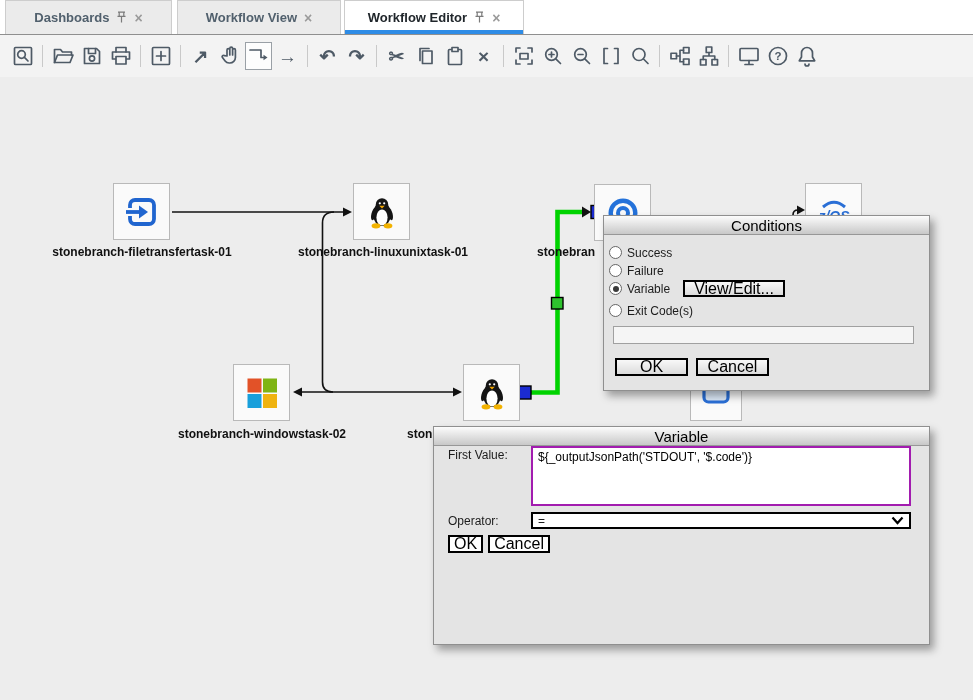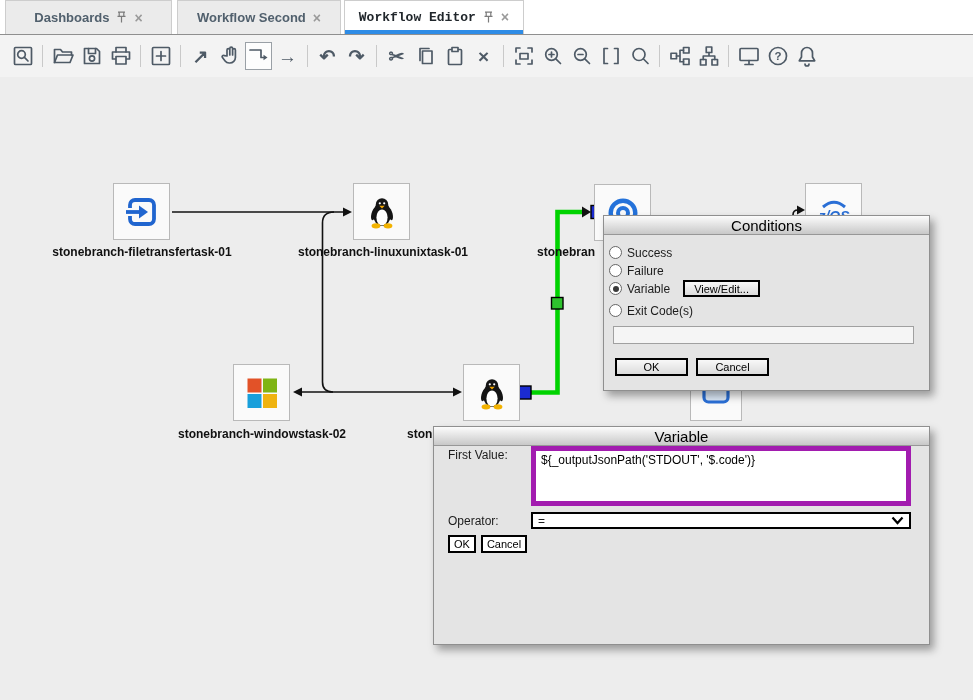--- a/index.html
+++ b/index.html
@@ -6,21 +6,21 @@
   html,body { width: 973px; height: 700px; overflow: hidden;
     font-family: "Liberation Sans", sans-serif; background:#fff; }
 
   
   .tabbar { height:34px; background:#fff; display:flex; align-items:stretch; padding-left:5px; }
   .tab { display:flex; align-items:center; justify-content:center; gap:7px;
     border:1px solid #cdcdcd; border-bottom:none; background:#ebebeb;
     font-size:13px; font-weight:bold; color:#51606d; position:relative; cursor:default; }
   .tab.t1 { width:167px; }
   .tab.t2 { width:164px; margin-left:5px; }
-  .tab.t3 { width:180px; margin-left:3px;font-family:Liberation Mono, monospace; }
+  .tab.t3 { width:180px; margin-left:3px; }
   .tab.active { background:#fff; color:#20262b; }
   .tab.active .underline { position:absolute; left:0; right:0; bottom:0; height:4px; background:#2e8ce6; }
   .tab .x { color:#9a9a9a; font-size:14px; font-weight:bold; line-height:1; }
   .tab svg { display:block; }
 
   
   .toolbar { height:43px; background:#f3f3f3; border-top:1px solid #8f8f8f;
     display:flex; align-items:center; padding-left:8px; }
   .tool { width:27px; height:28px; display:flex; align-items:center; justify-content:center;
     margin:0 1px; border:1px solid transparent; }
@@ -44,32 +44,32 @@
   .dtitle { height:19px; background:linear-gradient(#fcfcfc,#c8c8c8);
     border-bottom:1px solid #979797; display:flex; align-items:center; justify-content:center;
     font-size:15px; color:#000; }
   .cond-body { padding:9px 9px 0 5px; }
   .radio-row { display:flex; align-items:center; gap:5px; height:17px; margin-bottom:1px; }
   .radio { width:13px; height:13px; min-width:13px; border:1px solid #666; border-radius:50%;
     background:#fff; position:relative; }
   .radio.sel::after { content:""; position:absolute; left:2.5px; top:2.5px; width:6px; height:6px;
     border-radius:50%; background:#3a3a3a; }
   .btn { border:2px solid #000; background:linear-gradient(#f8f8f8,#dcdcdc);
-    font-family:"Liberation Sans",sans-serif; font-size:11px; color:#000;
+    font-family:"Liberation Sans",sans-serif; font-size:16px; color:#000;
     display:inline-flex; align-items:center; justify-content:center; }
   .viewedit { height:17px; padding:0 9px; margin-left:8px; }
   .exitcodes { display:block; width:301px; height:18px; margin:7px 0 0 4px;
     background:#f5f5f5; border:1px solid #a0a0a0; font-size:12px; padding:0 3px; }
   .cond-btns { display:flex; gap:8px; margin:14px 0 0 6px; }
   .cond-btns .btn { width:73px; height:18px; }
 
   .var-body { padding:0 18px 0 14px; }
   .vrow { display:flex; margin-bottom:6px; }
   .vlab { width:83px; min-width:83px; padding-top:2px; }
-  .vta { flex:1; height:60px; border:5px solid #a21caf; background:#fff; resize:none;
+  .vta { flex:1; height:60px; border:2px solid #a21caf; background:#fff; resize:none;
     font-family:"Liberation Sans",sans-serif; font-size:12px; padding:2px 5px; }
   .vta.short { height:57px; }
   .vselect { flex:1; height:17px; border:2px solid #000; background:#fff;
     display:flex; align-items:center; padding:0 5px; }
   .vselect .chev { margin-left:auto; }
   .var-btns { display:flex; gap:5px; margin:4px 0 0 0; }
   .var-btns .btn { height:18px; padding:0 4px; background:#fff; }
 </style>
 </head>
 <body>
@@ -78,21 +78,21 @@
   <div class="tab t1">
     <span>Dashboards</span>
     <span>
         <svg width="11" height="13" viewBox="0 0 11 13">
           <path d="M2 1.2 H9 M3.2 1.2 V5 M7.8 1.2 V5 M1.5 5.4 H9.5 M5.5 5.4 V11.5" stroke="#7b7b7b" stroke-width="1.2" fill="none"></path>
         </svg>
       </span>
     <span class="x">×</span>
   </div>
   <div class="tab t2">
-    <span>Workflow Second</span>
+    <span>Workflow View</span>
     <span class="x">×</span>
   </div>
   <div class="tab t3 active">
     <span>Workflow Editor</span>
     <span>
         <svg width="11" height="13" viewBox="0 0 11 13">
           <path d="M2 1.2 H9 M3.2 1.2 V5 M7.8 1.2 V5 M1.5 5.4 H9.5 M5.5 5.4 V11.5" stroke="#7b7b7b" stroke-width="1.2" fill="none"></path>
         </svg>
       </span>
     <span class="x">×</span>

